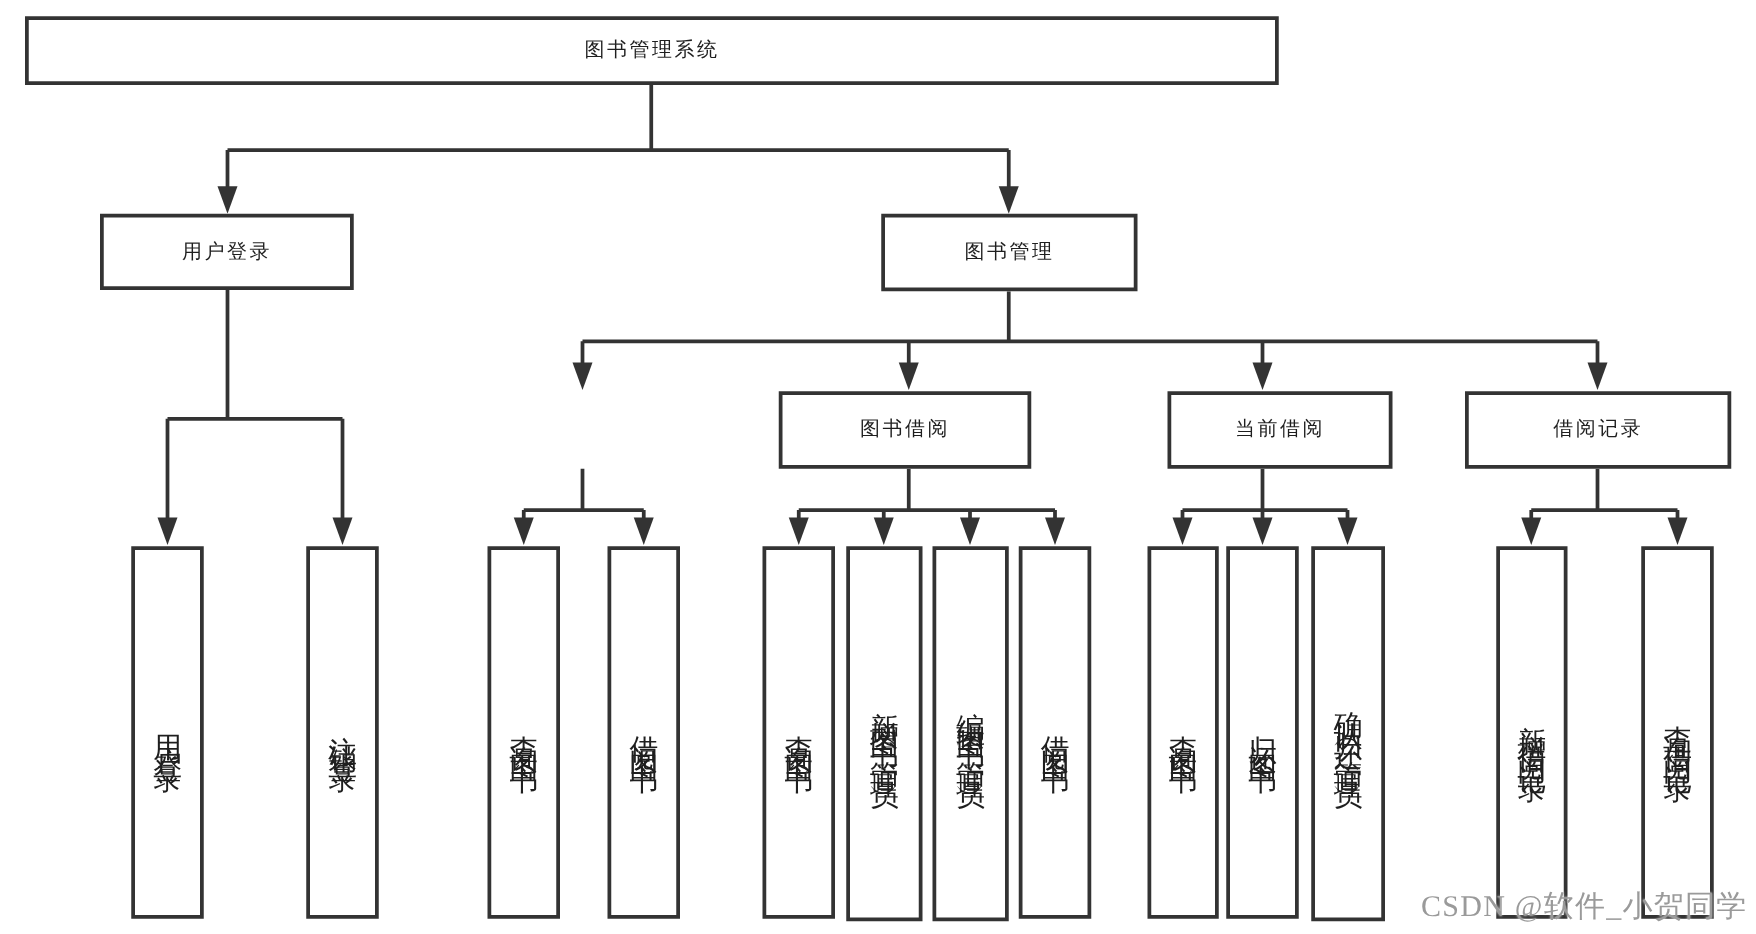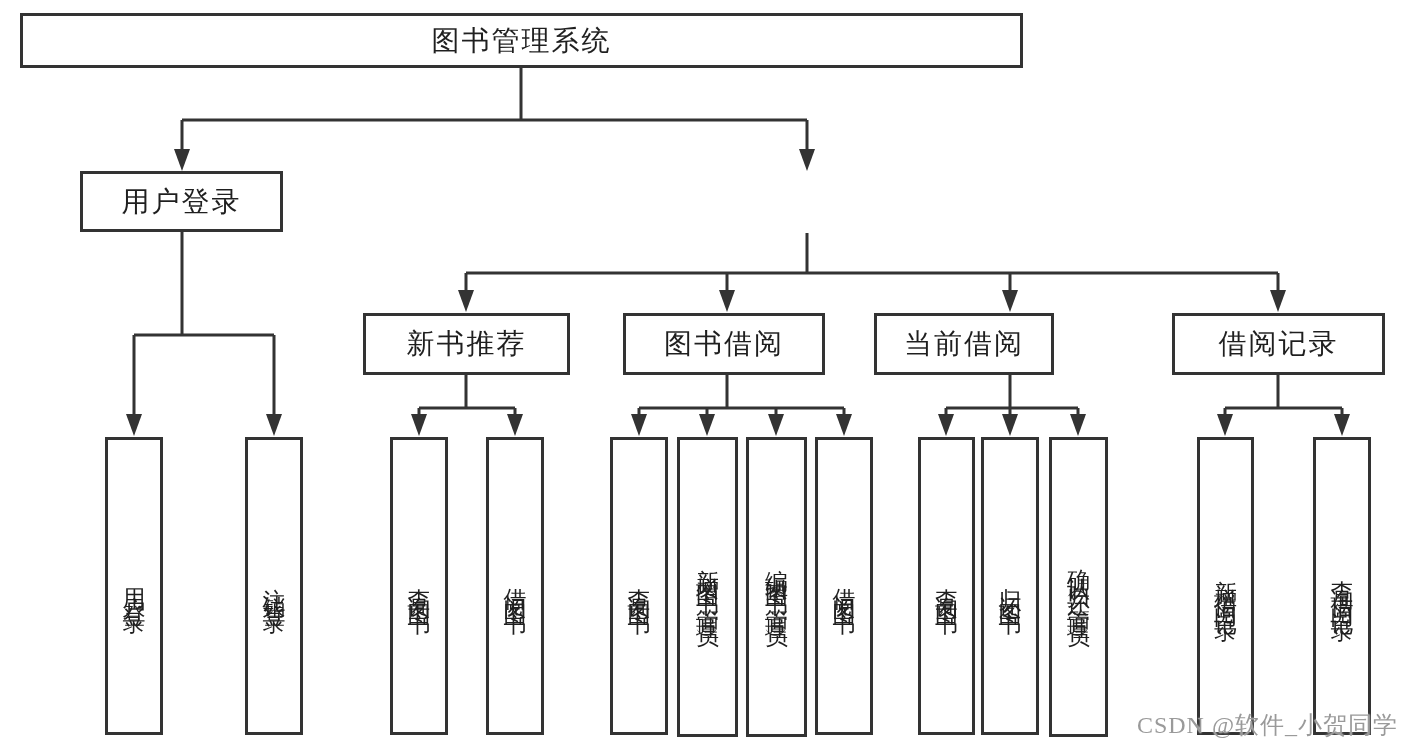--- a/index.html
+++ b/index.html
@@ -25,21 +25,21 @@
     position: absolute;
     box-sizing: border-box;
     background: #ffffff;
     border: 3px solid #333333;
     display: flex;
     align-items: center;
     justify-content: center;
     color: #1f1f1f;
   }
   .hlabel {
-    font-size: 28px;
+    font-size: 16px;
     letter-spacing: 2px;
     white-space: nowrap;
     line-height: 1;
   }
   .leaf .vlabel {
     writing-mode: vertical-rl;
     text-orientation: mixed;
     font-size: 23px;
     letter-spacing: 8px;
     line-height: 1;
@@ -113,28 +113,28 @@
     </g>
   </svg>
 
   <div class="node" style="left:20px; top:13px; width:1003px; height:55px;">
     <span class="hlabel">图书管理系统</span>
   </div>
 
   <div class="node" style="left:80px; top:171px; width:203px; height:61px;">
     <span class="hlabel">用户登录</span>
   </div>
+  <div class="node" style="left:705px; top:171px; width:205px; height:62px;">
+    <span class="hlabel">图书管理</span>
+  </div>
 
-  <div class="node" style="left:363px; top:313px; width:207px; height:62px;">
-    <span class="hlabel">新书推荐</span>
-  </div>
   <div class="node" style="left:623px; top:313px; width:202px; height:62px;align-items:center;">
     <span class="hlabel">图书借阅</span>
   </div>
-  <div class="node" style="left:874px; top:313px; width:180px; height:62px;">
+  <div class="node" style="left:934px; top:313px; width:180px; height:62px;">
     <span class="hlabel">当前借阅</span>
   </div>
   <div class="node" style="left:1172px; top:313px; width:213px; height:62px;">
     <span class="hlabel">借阅记录</span>
   </div>
 
   <div class="node leaf" style="left:105px; top:437px; width:58px; height:298px;">
     <span class="vlabel">用户登录</span>
   </div>
   <div class="node leaf" style="left:245px; top:437px; width:58px; height:298px;">

